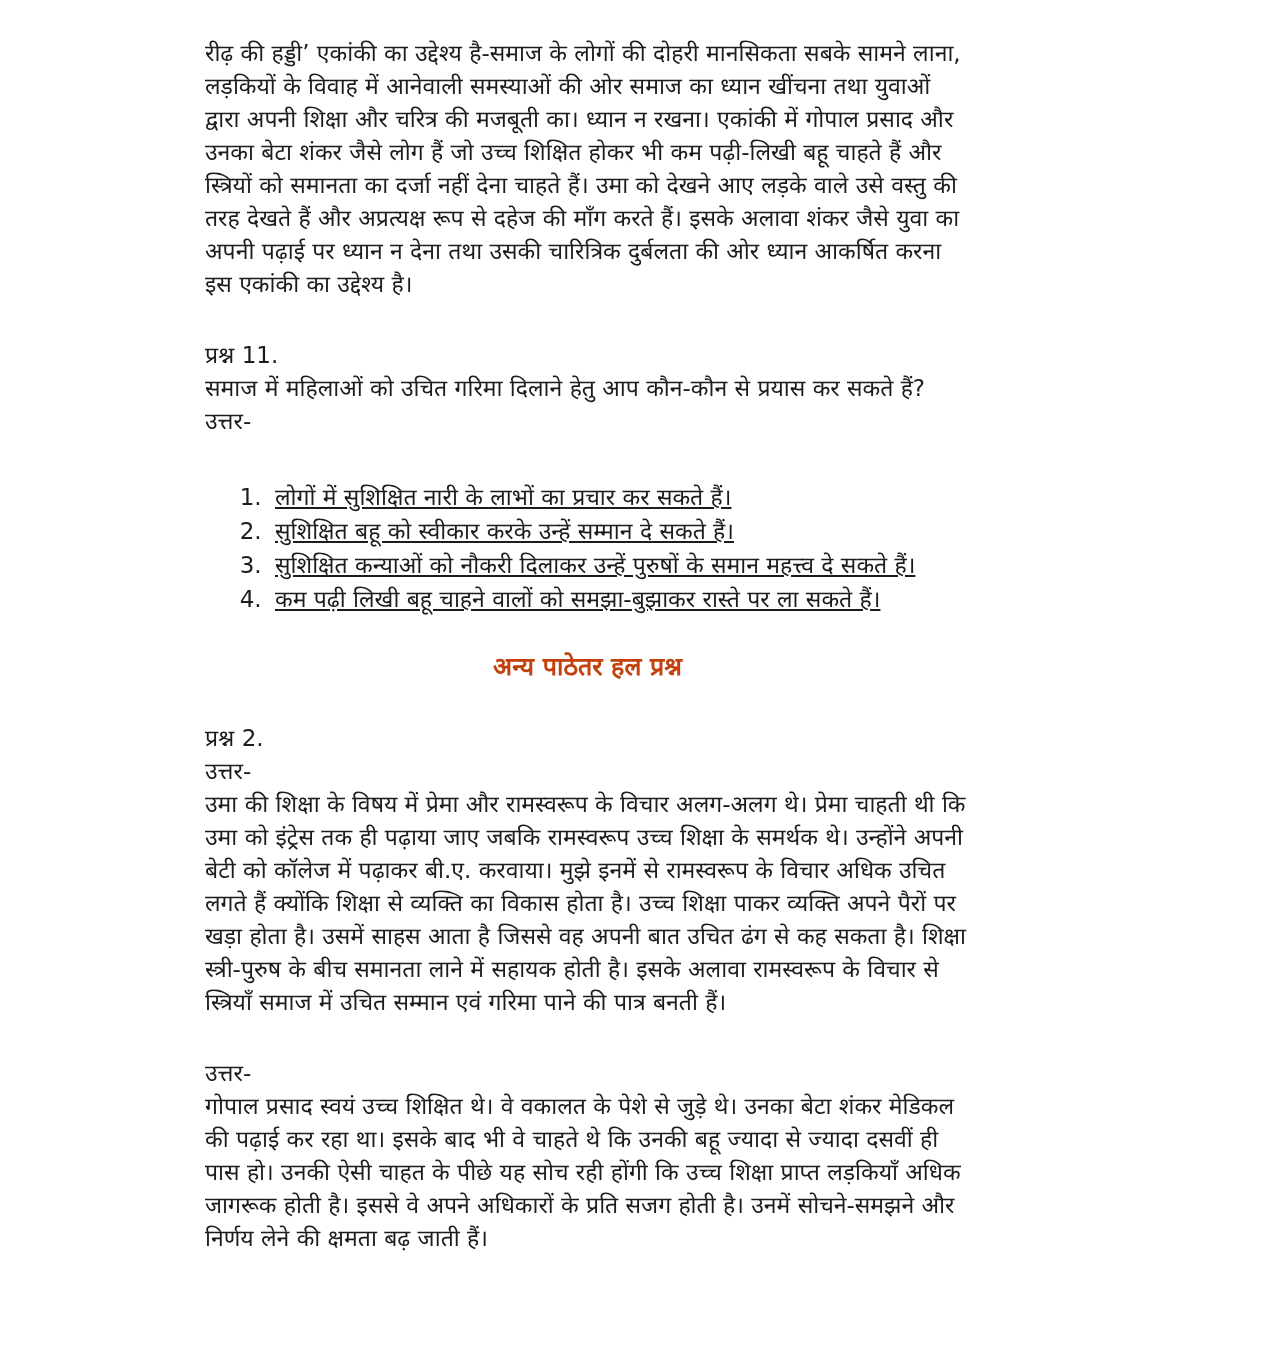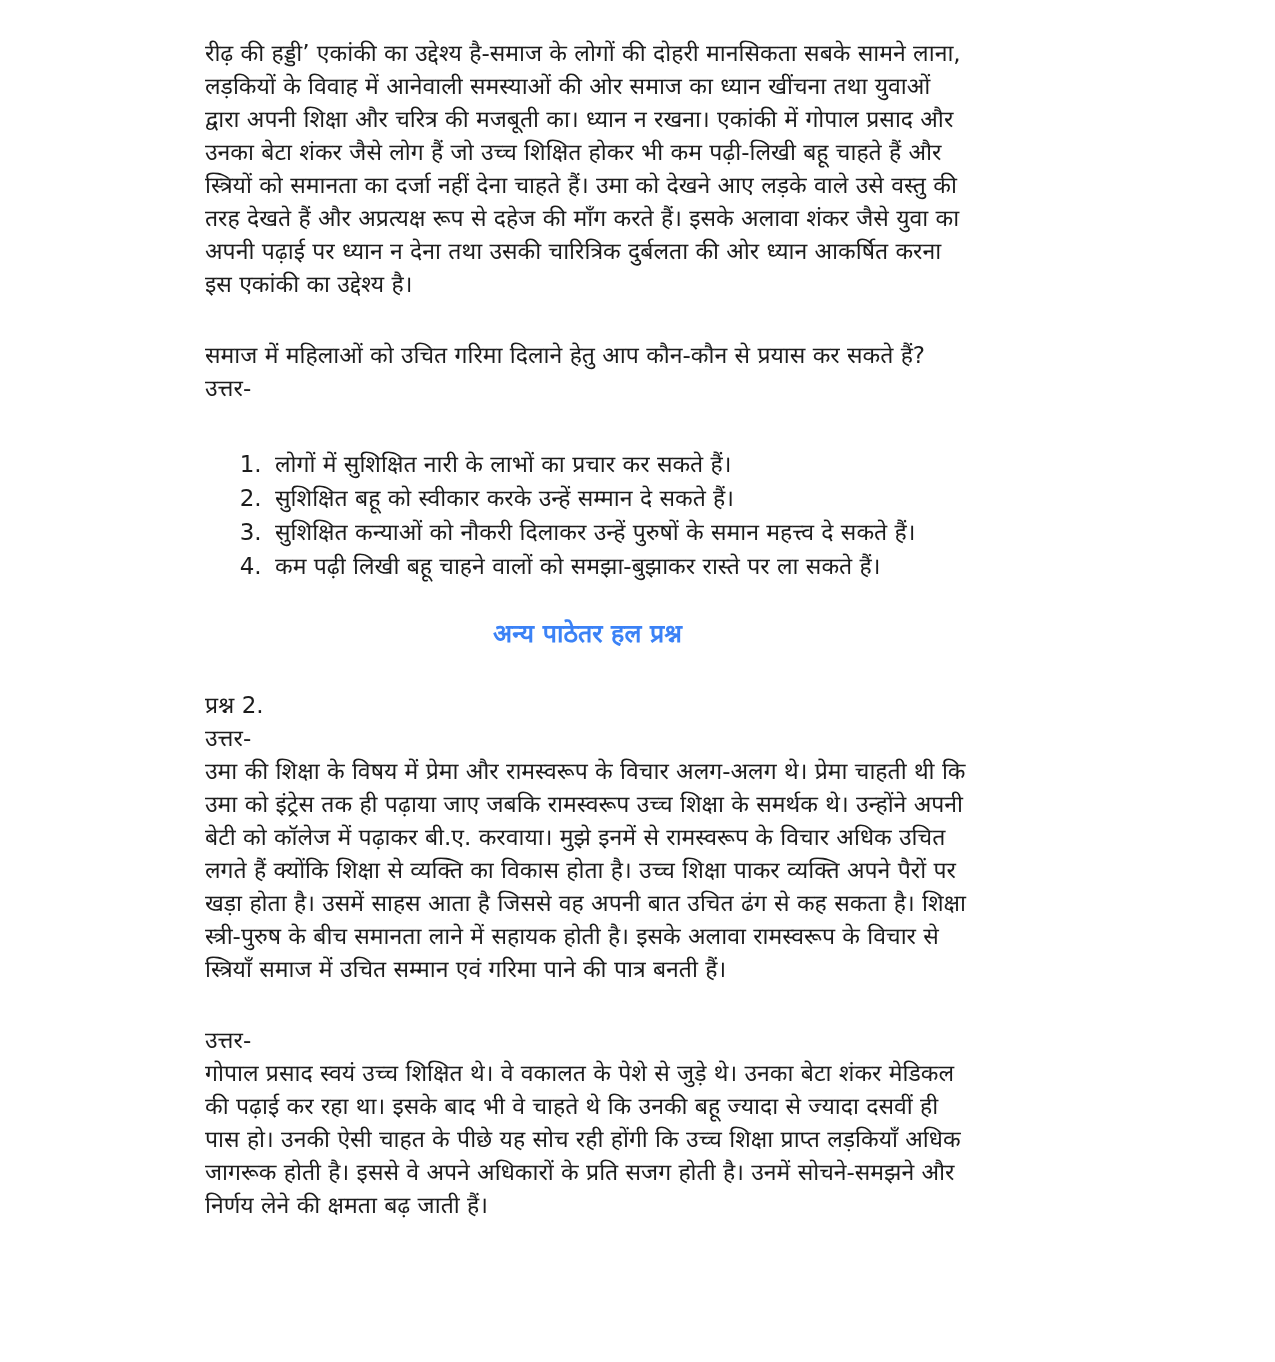--- a/index.html
+++ b/index.html
@@ -32,43 +32,45 @@
   .ans-label,
   .ans-intro {
     margin: 0;
   }
   .answer-para {
     margin: 0;
   }
   ol.measures-list {
     margin: 42px 0 0 0;
     padding: 0 0 0 64px;
+    text-decoration: underline;
   }
   ol.measures-list li {
     margin: 0;
     padding-left: 6px;
     line-height: 34px;
   }
   h2.section-heading {
     margin: 34px 0 28px 0;
     text-align: center;
     font-size: 25px;
     font-weight: bold;
-    color: #3b82f6;
+    color: #c2410c;
     line-height: 34px;
   }
 </style>
 </head>
 <body>
 
 <div class="page">
 
   <p class="para">रीढ़ की हड्डी’ एकांकी का उद्देश्य है-समाज के लोगों की दोहरी मानसिकता सबके सामने लाना, लड़कियों के विवाह में आनेवाली समस्याओं की ओर समाज का ध्यान खींचना तथा युवाओं द्वारा अपनी शिक्षा और चरित्र की मजबूती का। ध्यान न रखना। एकांकी में गोपाल प्रसाद और उनका बेटा शंकर जैसे लोग हैं जो उच्च शिक्षित होकर भी कम पढ़ी-लिखी बहू चाहते हैं और स्त्रियों को समानता का दर्जा नहीं देना चाहते हैं। उमा को देखने आए लड़के वाले उसे वस्तु की तरह देखते हैं और अप्रत्यक्ष रूप से दहेज की माँग करते हैं। इसके अलावा शंकर जैसे युवा का अपनी पढ़ाई पर ध्यान न देना तथा उसकी चारित्रिक दुर्बलता की ओर ध्यान आकर्षित करना इस एकांकी का उद्देश्य है।</p>
 
   <div class="qa-block">
+    <div class="q-label">प्रश्न 11.</div>
     <div class="q-text">समाज में महिलाओं को उचित गरिमा दिलाने हेतु आप कौन-कौन से प्रयास कर सकते हैं?</div>
     <div class="ans-label">उत्तर-</div>
   </div>
 
   <ol class="measures-list">
     <li>लोगों में सुशिक्षित नारी के लाभों का प्रचार कर सकते हैं।</li>
     <li>सुशिक्षित बहू को स्वीकार करके उन्हें सम्मान दे सकते हैं।</li>
     <li>सुशिक्षित कन्याओं को नौकरी दिलाकर उन्हें पुरुषों के समान महत्त्व दे सकते हैं।</li>
     <li>कम पढ़ी लिखी बहू चाहने वालों को समझा-बुझाकर रास्ते पर ला सकते हैं।</li>
   </ol>

